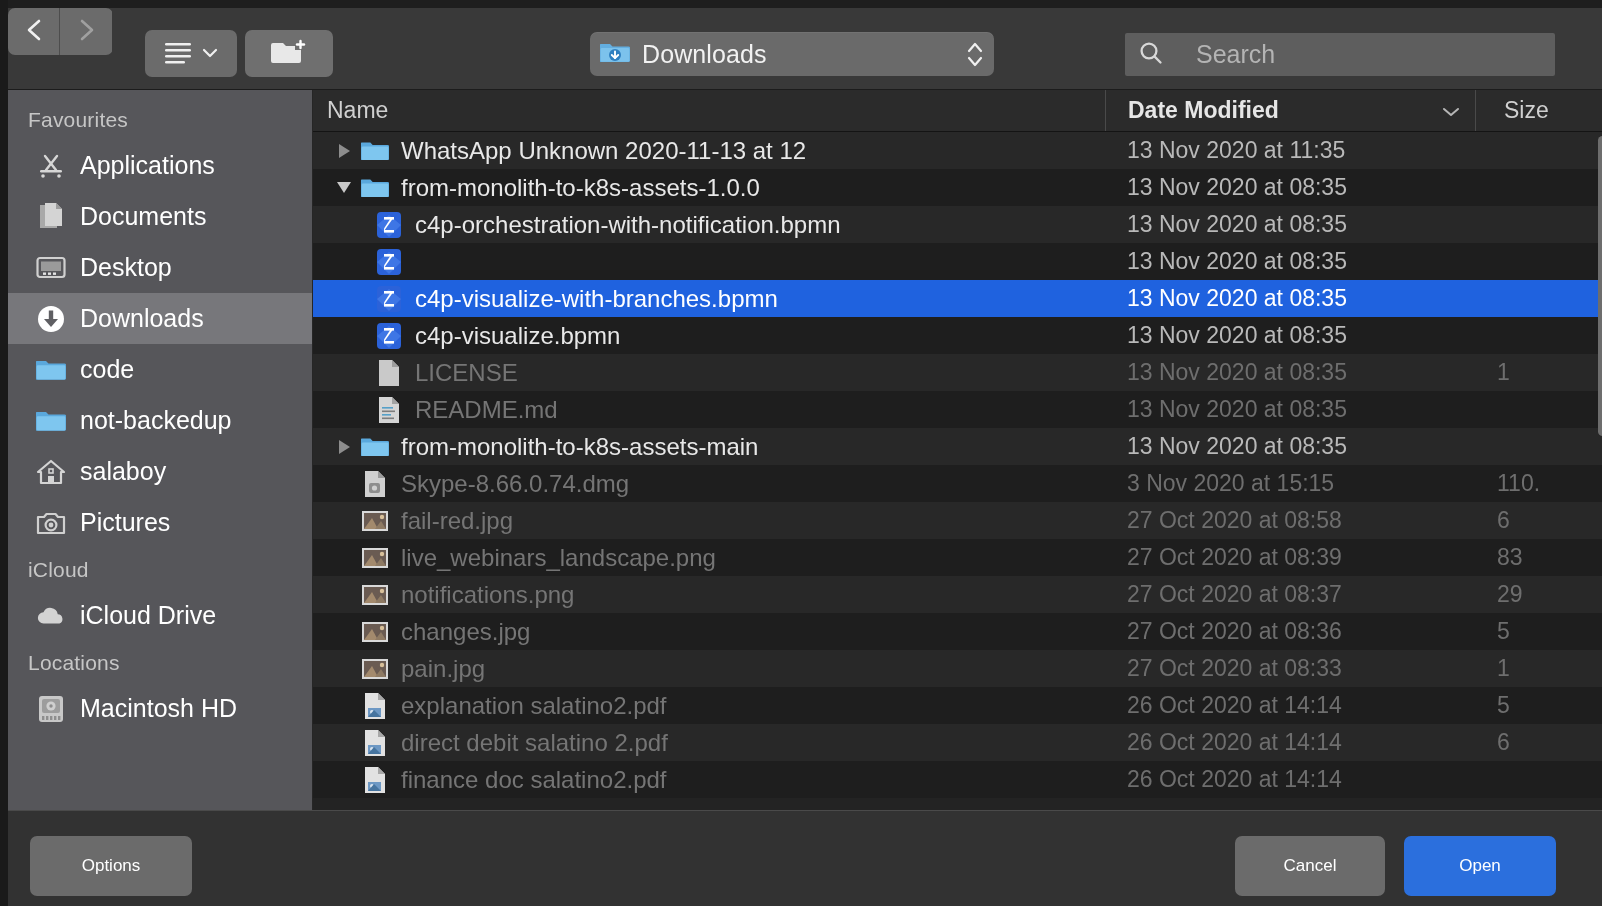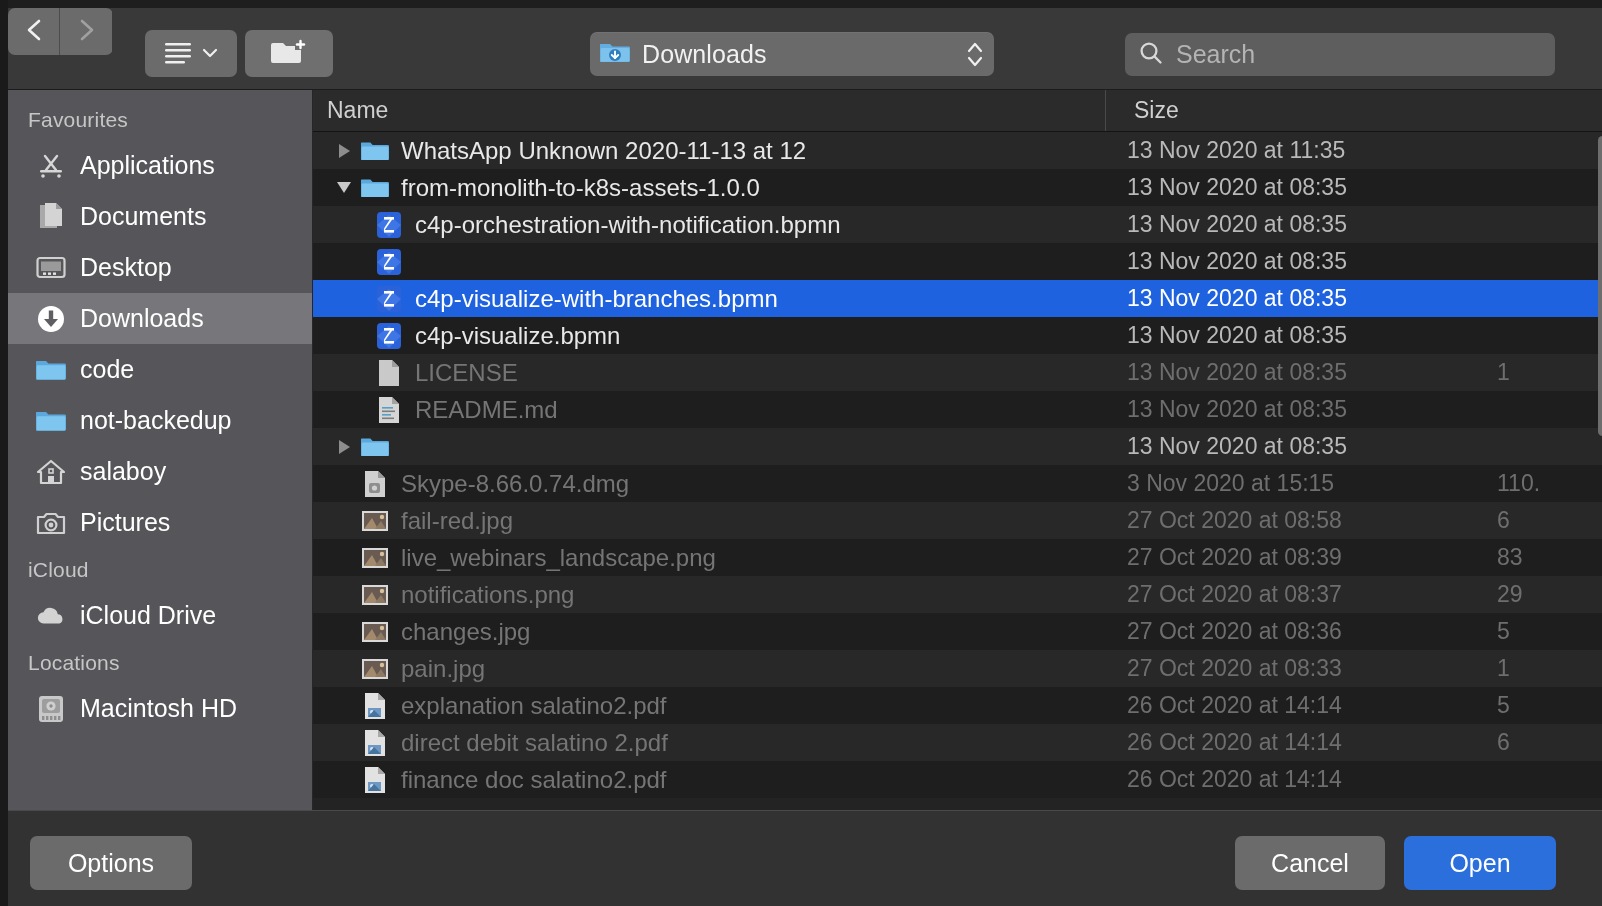--- a/index.html
+++ b/index.html
@@ -53,22 +53,22 @@
   }
   .pathpop .label {
     color: #f2f2f2; font-size: 25px; margin-left: 12px;
     letter-spacing: .1px; white-space: nowrap;
   }
   .stepper { margin-left: auto; display:flex; flex-direction:column; gap:3px; }
 
   .searchfield {
     position: absolute; top: 25px; left: 1117px;
     width: 430px; height: 43px;
-    background: #5e5e5e; border-radius: 7px;
-    display: flex; align-items: center; padding: 0 13px;
+    background: #5e5e5e; border-radius: 2px;
+    display: flex; align-items: center; padding: 0 13px; gap: 20px;
   }
   .searchfield .ph { color: #b4b4b4; font-size: 25px; margin-left: 12px; }
 
   
   .body { flex: 1 1 auto; display: flex; min-height: 0; }
 
   
   .sidebar {
     flex: 0 0 305px; width: 305px;
     background: #56565a;
@@ -142,23 +142,23 @@
   .vthumb { position: absolute; top: 0; left: 0; width: 9px; height: 300px;
             background: #6d6d6d; border-radius: 5px; }
 
   
   .bottombar {
     flex: 0 0 96px; height: 96px; background: #323232;
     border-top: 1px solid #4a4a4a;
     position: relative;
   }
   .btn {
-    position: absolute; top: 25px; height: 54px;
+    position: absolute; top: 25px; height: 60px;
     border-radius: 7px; display:flex; align-items:center; justify-content:center;
-    font-size: 25px; color: #ffffff;
+    font-size: 17px; color: #ffffff;
   }
   .btn-options { left: 22px; width: 162px; background: #6b6b6b; }
   .btn-cancel  { left: 1227px; width: 150px; background: #6b6b6b; }
   .btn-open    { left: 1396px; width: 152px; background: #2b6fdd; }
 </style>
 </head>
 <body>
 
 <div id="dialog">
 
@@ -371,20 +371,28 @@
           <span>Macintosh HD</span>
         </div>
       </div>
 
     <div class="listarea">
 
       <div class="colhead">
         <div class="ch ch-name">
           <span>Name</span>
         </div>
+        <div class="ch ch-date">
+          <span>Date Modified</span>
+          <span>
+            <svg width="20" height="13" viewBox="0 0 20 13">
+              <polyline points="3,4 10,10 17,4" fill="none" stroke="#b6b6b6" stroke-width="2" stroke-linecap="round" stroke-linejoin="round"></polyline>
+            </svg>
+          </span>
+        </div>
         <div class="ch ch-size">
           <span>Size</span>
         </div>
       </div>
 
       <div class="rows" id="rows">
         <div class="row odd">
             <div class="cell-name indent-0">
               <span class="twisty">
                 <span class="tri right"></span>
@@ -529,20 +537,21 @@
             <div class="cell-name indent-0">
               <span class="twisty">
                 <span class="tri right"></span>
               </span>
               <span class="ficon">
                 <svg width="30" height="24" viewBox="0 0 30 24">
                   <path d="M1 3 h9 l2.5 2.5 h16 a1.6 1.6 0 0 1 1.6 1.6 v13 a1.6 1.6 0 0 1 -1.6 1.6 H1 a1.6 1.6 0 0 1 -1.6 -1.6 V4.6 A1.6 1.6 0 0 1 1 3 z" fill="#5aa8dc"></path>
                   <path d="M2 7.3 h26 a1.4 1.4 0 0 1 1.4 1.4 v11.5 a1.4 1.4 0 0 1 -1.4 1.4 H2 a1.4 1.4 0 0 1 -1.4 -1.4 V8.7 A1.4 1.4 0 0 1 2 7.3 z" fill="#7ec6ef"></path>
                 </svg>
               </span>
+              <span class="nm">from-monolith-to-k8s-assets-main</span>
             </div>
             <div class="cell-date">13 Nov 2020 at 08:35</div>
             <div class="cell-size"></div>
           </div>
           <div class="row even dim">
             <div class="cell-name indent-0">
               <span class="twisty"></span>
               <span class="ficon">
                 <svg width="24" height="28" viewBox="0 0 24 28">
                   <path d="M2 1 h13 l7 7 v19 H2 z" fill="#d0d0d0"></path>

